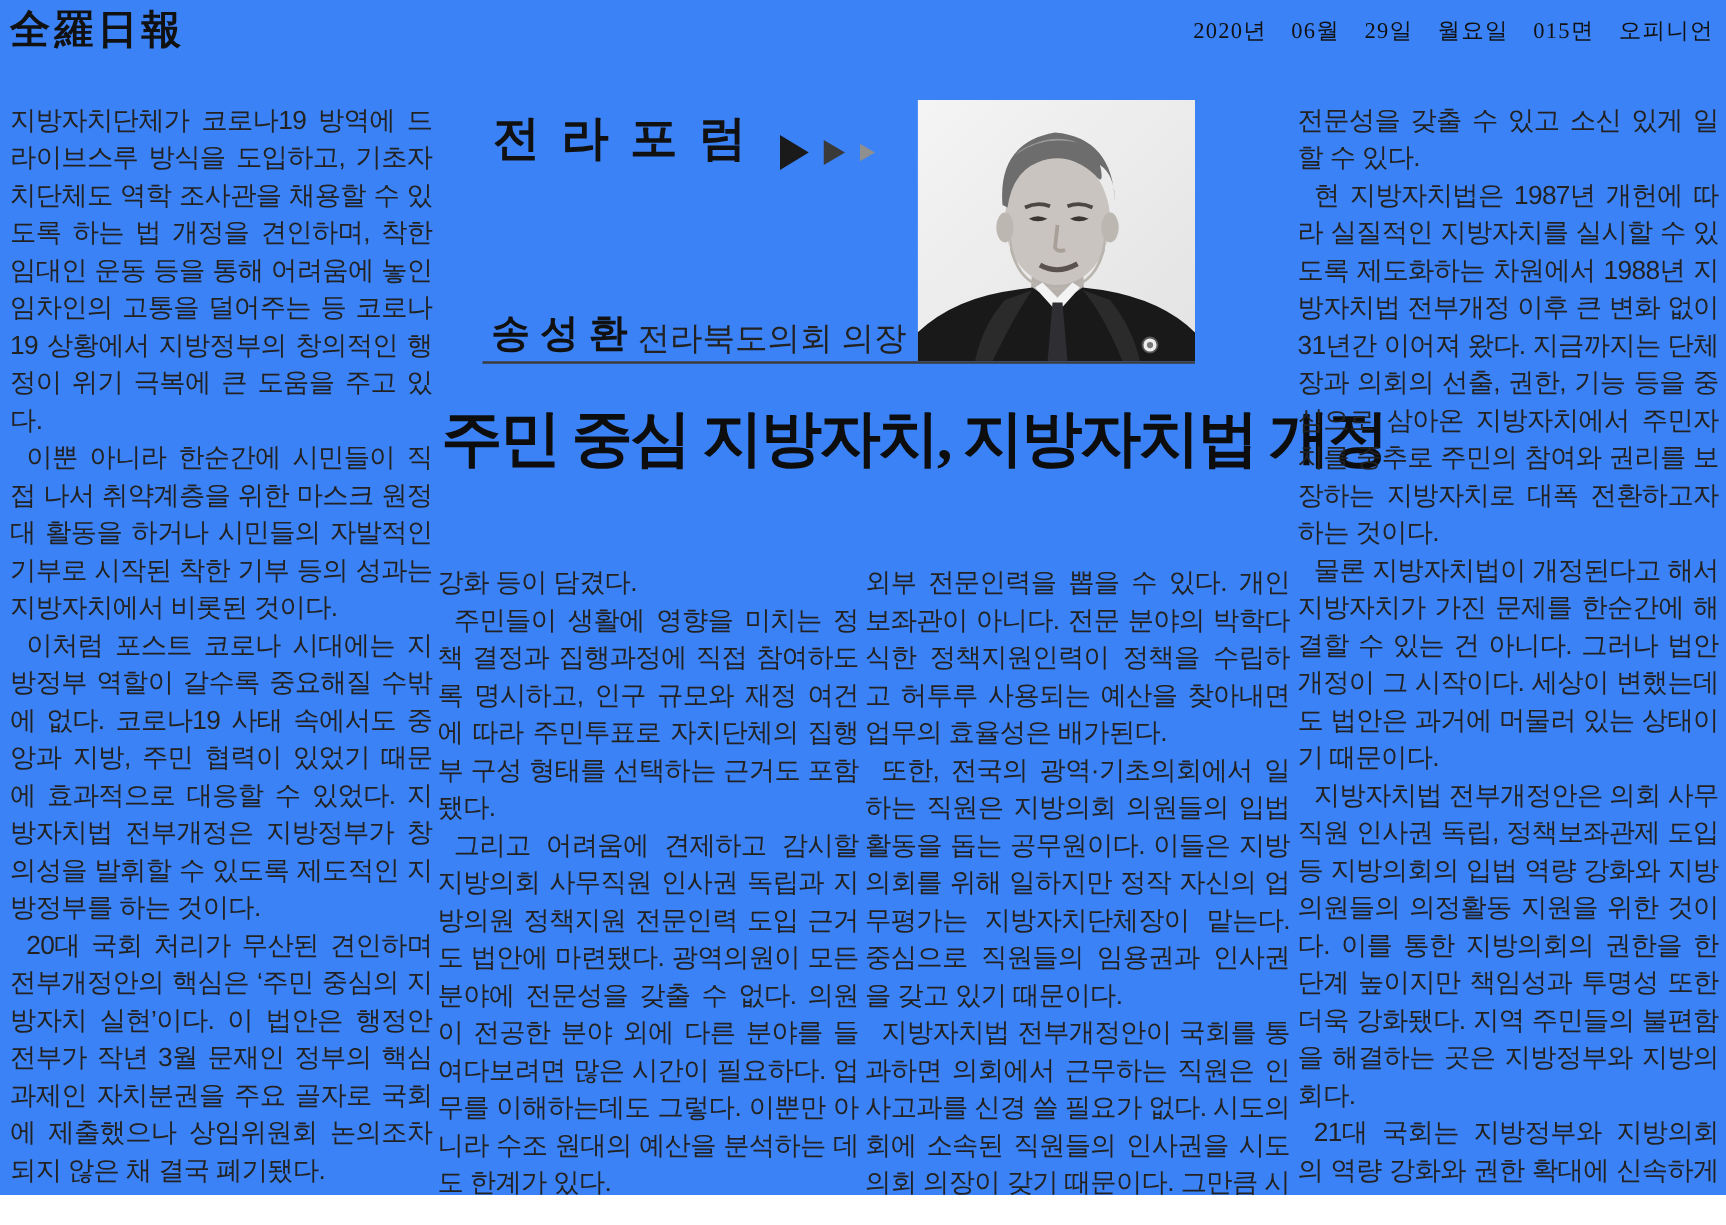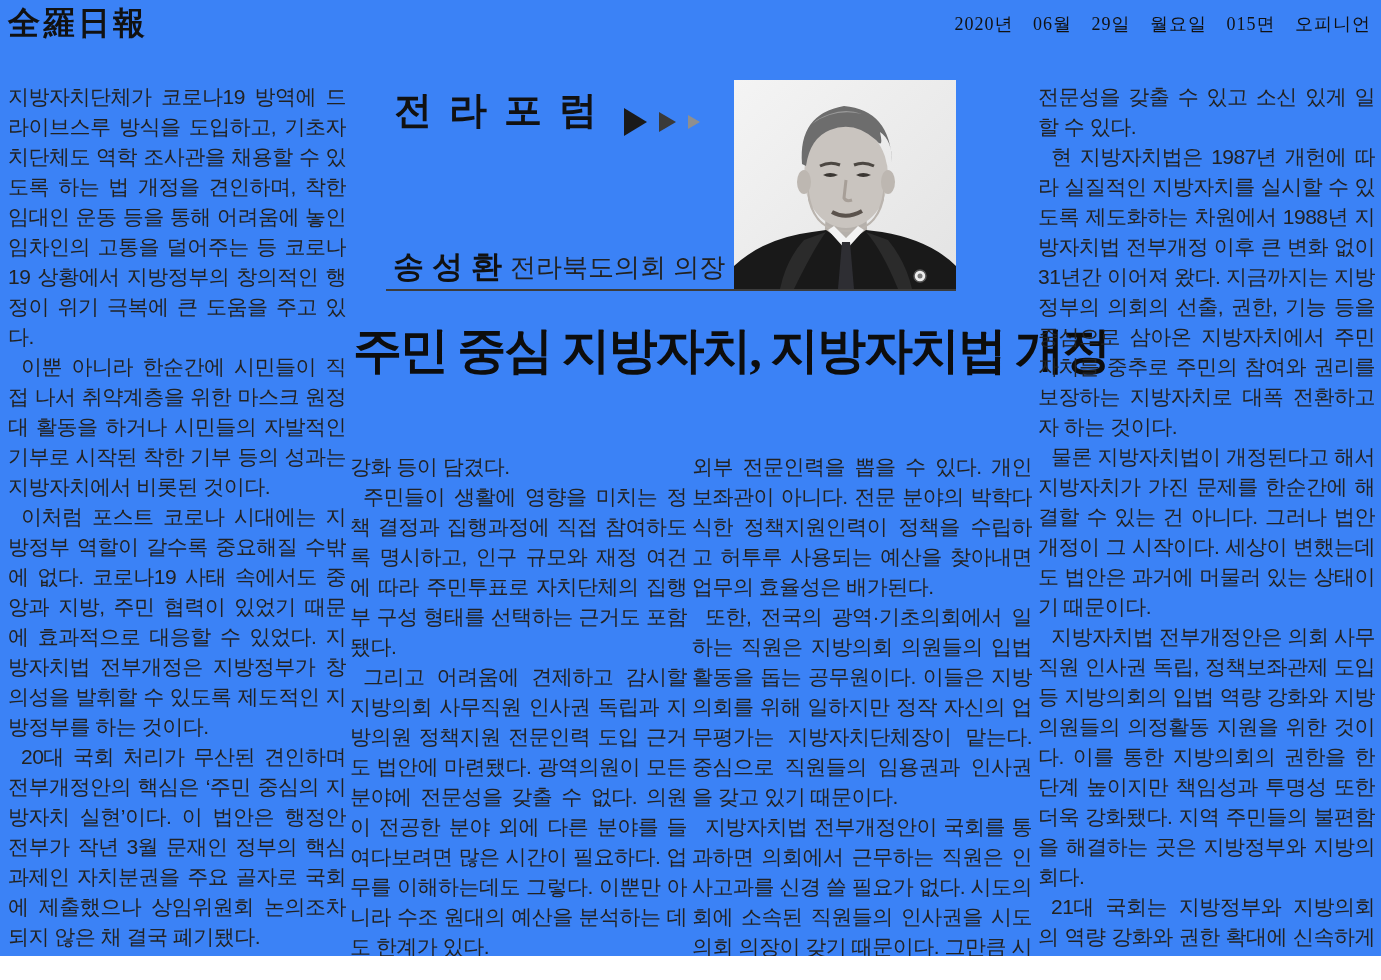--- a/index.html
+++ b/index.html
@@ -22,21 +22,21 @@
   .col2{left:350px;top:452px;width:337px;height:524px;}
   .col3{left:692px;top:452px;width:340px;height:524px;}
   .col4{left:1038px;top:82px;width:337px;height:894px;}
   .forum-header{position:absolute;left:394px;top:90px;height:46px;display:flex;align-items:flex-end;}
   .forum-label{font-size:38px;font-weight:bold;color:#111;letter-spacing:17px;white-space:nowrap;}
   .forum-arrows{display:flex;align-items:center;margin-left:10px;}
   .tri{display:inline-block;width:0;height:0;border-style:solid;border-color:transparent;}
   .tri1{border-left:23px solid #1a1a1a;border-top:14px solid transparent;border-bottom:14px solid transparent;margin-right:9px;}
   .tri2{border-left:17px solid #3a3a3a;border-top:10px solid transparent;border-bottom:10px solid transparent;margin-right:9px;}
   .tri3{border-left:12px solid #8f8f8f;border-top:7px solid transparent;border-bottom:7px solid transparent;}
-  .byline{position:absolute;left:393px;top:246px;width:330px;display:flex;align-items:center;justify-content:space-between;}
+  .byline{position:absolute;left:393px;top:246px;width:330px;display:flex;align-items:flex-end;justify-content:space-between;}
   .byline-name{font-size:31px;font-weight:bold;letter-spacing:8px;color:#111;white-space:nowrap;}
   .byline-title{font-size:26px;color:#222;letter-spacing:0;white-space:nowrap;}
   .byline-rule{position:absolute;left:386px;top:289px;width:570px;height:2px;background:#3c3c3c;}
   .photo{position:absolute;left:734px;top:80px;width:222px;height:209px;overflow:hidden;}
   .photo svg{display:block;}
   .headline{
     position:absolute;left:353px;top:318px;width:664px;margin:0;
     font-family:"Liberation Serif","DejaVu Serif",serif;font-size:49px;font-weight:bold;
     letter-spacing:-2px;color:#0d0d0d;white-space:nowrap;
   }
@@ -126,19 +126,19 @@
   </section>
 
   <section class="col col3">
     <p>외부 전문인력을 뽑을 수 있다. 개인 보좌관이 아니다. 전문 분야의 박학다식한 정책지원인력이 정책을 수립하고 허투루 사용되는 예산을 찾아내면 업무의 효율성은 배가된다.</p>
     <p class="ind">또한, 전국의 광역·기초의회에서 일하는 직원은 지방의회 의원들의 입법 활동을 돕는 공무원이다. 이들은 지방의회를 위해 일하지만 정작 자신의 업무평가는 지방자치단체장이 맡는다. 중심으로 직원들의 임용권과 인사권을 갖고 있기 때문이다.</p>
     <p class="ind">지방자치법 전부개정안이 국회를 통과하면 의회에서 근무하는 직원은 인사고과를 신경 쓸 필요가 없다. 시도의회에 소속된 직원들의 인사권을 시도의회 의장이 갖기 때문이다. 그만큼 시도의회 직원들은</p>
   </section>
 
   <section class="col col4">
     <p>전문성을 갖출 수 있고 소신 있게 일할 수 있다.</p>
-    <p class="ind">현 지방자치법은 1987년 개헌에 따라 실질적인 지방자치를 실시할 수 있도록 제도화하는 차원에서 1988년 지방자치법 전부개정 이후 큰 변화 없이 31년간 이어져 왔다. 지금까지는 지방정부의 의회의 선출, 권한, 기능 등을 중심으로 삼아온 지방자치에서 주민자치를 중추로 주민의 참여와 권리를 보장하는 지방자치로 대폭 전환하고자 하는 것이다.</p>
+    <p class="ind">현 지방자치법은 1987년 개헌에 따라 실질적인 지방자치를 실시할 수 있도록 제도화하는 차원에서 1988년 지방자치법 전부개정 이후 큰 변화 없이 31년간 이어져 왔다. 지금까지는 단체장과 의회의 선출, 권한, 기능 등을 중심으로 삼아온 지방자치에서 주민자치를 중추로 주민의 참여와 권리를 보장하는 지방자치로 대폭 전환하고자 하는 것이다.</p>
     <p class="ind">물론 지방자치법이 개정된다고 해서 지방자치가 가진 문제를 한순간에 해결할 수 있는 건 아니다. 그러나 법안 개정이 그 시작이다. 세상이 변했는데도 법안은 과거에 머물러 있는 상태이기 때문이다.</p>
     <p class="ind">지방자치법 전부개정안은 의회 사무직원 인사권 독립, 정책보좌관제 도입 등 지방의회의 입법 역량 강화와 지방의원들의 의정활동 지원을 위한 것이다. 이를 통한 지방의회의 권한을 한 단계 높이지만 책임성과 투명성 또한 더욱 강화됐다. 지역 주민들의 불편함을 해결하는 곳은 지방정부와 지방의회다.</p>
     <p class="ind">21대 국회는 지방정부와 지방의회의 역량 강화와 권한 확대에 신속하게 답해야 한다. 주민 중심의 진정한 지방자치 실현을 위한 시작이 지방자치법 전부개정안이다.</p>
   </section>
 
 </div>
 
 </body></html>

